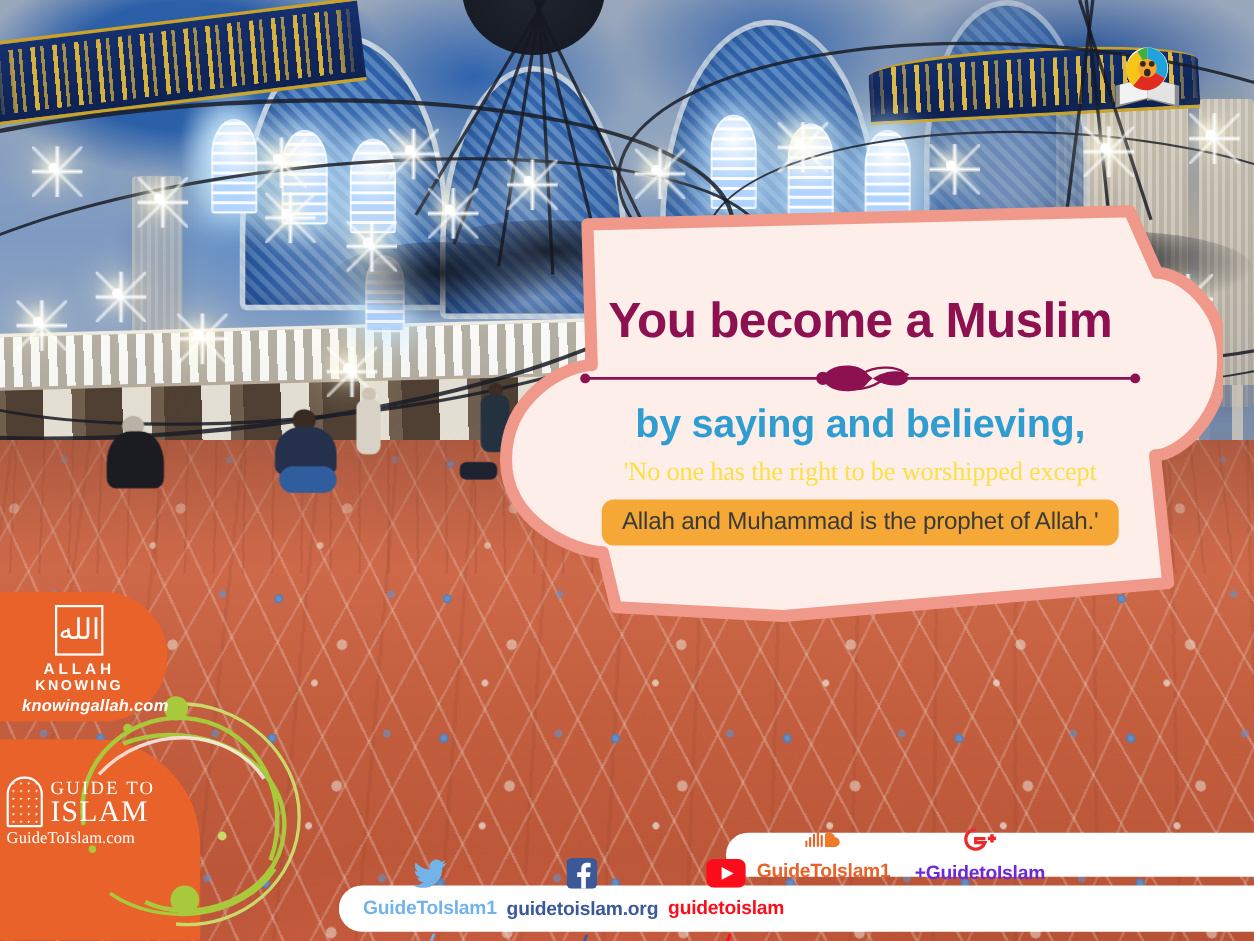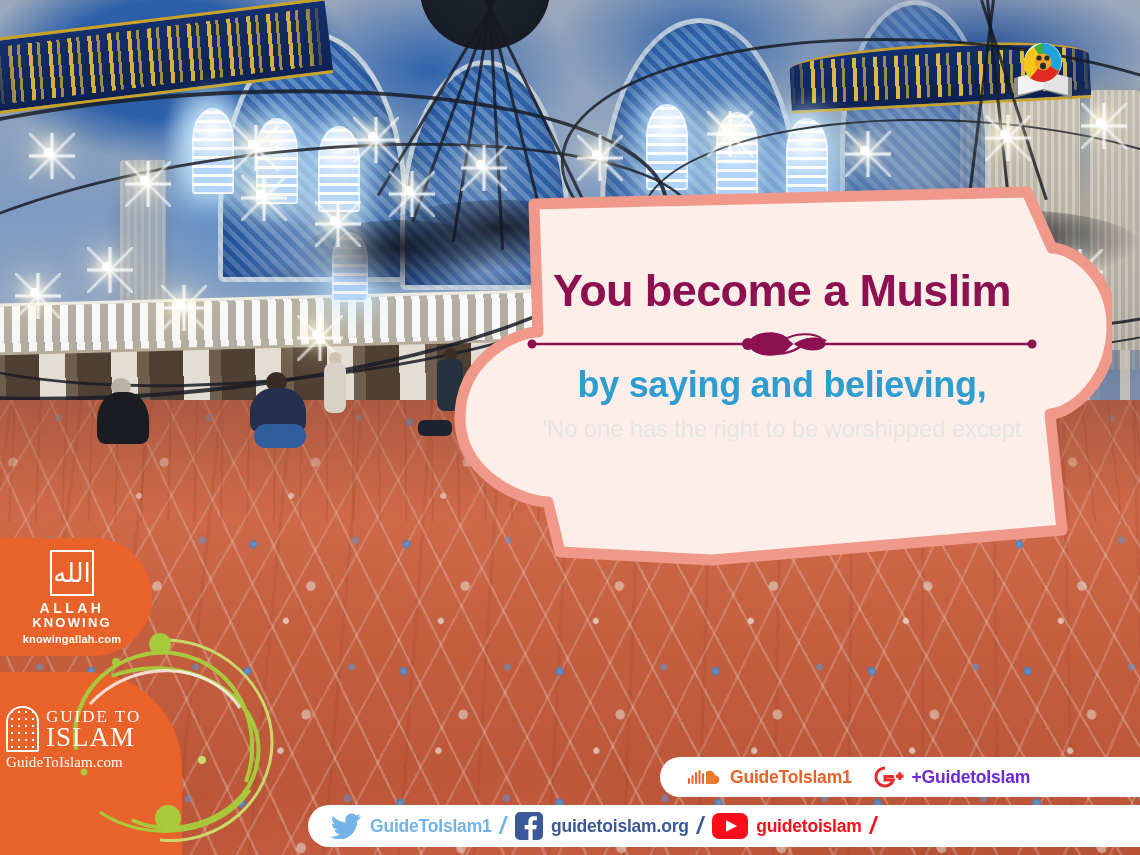--- a/index.html
+++ b/index.html
@@ -222,22 +222,22 @@
     color:#8d1050; font-size:45px; font-weight:bold; letter-spacing:-.6px;
     white-space:nowrap; line-height:1;
     font-family:"Liberation Sans", sans-serif;
   }
   .divider{ position:relative; width:512px; height:34px; margin-top:14px; }
   .subline{
     color:#2f9dd0; font-size:36px; font-weight:bold; letter-spacing:-.3px;
     margin-top:6px; white-space:nowrap; line-height:1;
   }
   .quote1{
-    color:#e5e5e5; font-size:24px; margin-top:14px; white-space:nowrap;
-    letter-spacing:-.2px; line-height:1;
+    color:#fde047; font-size:24px; margin-top:14px; white-space:nowrap;
+    letter-spacing:-.2px; line-height:1;font-family:Liberation Serif, serif;
   }
   .pill{
     margin-top:13px; background:#f5a836; color:#3a3a3a;
     font-size:22px; letter-spacing:-.2px;
     padding:9px 18px 11px; border-radius:11px; white-space:nowrap; line-height:1;
   }
 
   
   .blob{ position:absolute; background:#e8622a; }
   .blob-top{
@@ -251,21 +251,21 @@
   .logo-allah{
     position:absolute; left:20px; top:550px; width:104px; text-align:center; color:#fff;
   }
   .allah-frame{
     width:44px; height:46px; margin:0 auto; border:2px solid #fff;
     display:flex; align-items:center; justify-content:center;
     font-size:26px; line-height:1; font-family:"DejaVu Sans", sans-serif;
   }
   .allah-w1{ font-size:14px; letter-spacing:3.5px; font-weight:bold; margin-top:4px;}
   .allah-w2{ font-size:13px; letter-spacing:2.2px; font-weight:bold; margin-top:-1px;}
-  .allah-url{ font-size:11px; font-weight:bold; margin-top:3px; letter-spacing:.2px;}
+  .allah-url{ font-size:15px; font-weight:bold; margin-top:3px; letter-spacing:.2px;font-style:italic;}
 
   .logo-gti{ position:absolute; left:6px; top:706px; width:170px; color:#fff; }
   .gti-row{ display:flex; align-items:center; gap:7px; }
   .gti-mihrab{
     width:33px; height:46px; border:2px solid #fff; border-radius:16px 16px 2px 2px;
     background:radial-gradient(circle 1.6px at 4px 4px, #fff 0 55%, rgba(255,255,255,0) 60%) 0 0/7px 7px;
   }
   .gti-g{ font-size:17px; letter-spacing:2px; line-height:1.02; font-family:"Liberation Serif", serif;}
   .gti-i{ font-size:27px; letter-spacing:1px; line-height:.95; font-family:"Liberation Serif", serif;}
   .gti-url{ font-size:15px; margin-top:2px; letter-spacing:.1px; font-family:"Liberation Serif", serif;}
@@ -276,21 +276,21 @@
   .social-top{
     position:absolute; left:660px; top:757px; width:500px; height:40px;
     background:#fff; border-radius:20px 0 0 20px;
     display:flex; align-items:center; gap:10px; padding-left:28px;
   }
   .social-bottom{
     position:absolute; left:308px; top:805px; width:852px; height:42px;
     background:#fff; border-radius:21px 0 0 21px;
     display:flex; align-items:center; gap:9px; padding-left:22px;
   }
-  .s-item{ display:flex; align-items:center; gap:8px; }
+  .s-item{ display:flex; align-items:center; gap:8px;flex-direction:column; }
   .s-label{ font-size:17.5px; font-weight:bold; letter-spacing:-.2px; white-space:nowrap; }
   .s-sep{ font-size:23px; font-weight:bold; font-style:italic; }
 
   .badge-logo{
     position:absolute; left:1010px; top:40px; width:66px; height:66px;
   }
 </style>
 </head>
 <body>
 
@@ -462,20 +462,21 @@
           <circle cx="290" cy="17" r="6" fill="#8d1050"></circle>
           <path d="M222 17 C226 3 254 2 262 12 C272 24 296 28 300 17
                    C296 6 272 10 262 22 C254 32 226 31 222 17 Z" fill="#8d1050"></path>
           <path d="M228 22 C240 30 262 28 274 20 C286 12 296 11 300 14" stroke="#8d1050" stroke-width="2.2" fill="none"></path>
           <path d="M296 12 C288 5 268 6 258 13" stroke="#8d1050" stroke-width="2" fill="none"></path>
         </svg>
       </div>
 
       <div class="subline">by saying and believing,</div>
       <div class="quote1">'No one has the right to be worshipped except</div>
+      <div class="pill">Allah and Muhammad is the prophet of Allah.'</div>
     </div>
   </div>
 
   <div class="blob blob-top"></div>
   <div class="blob blob-bottom"></div>
 
   <svg class="swirls" viewBox="0 0 230 225">
     <path d="M52 46 C120 20 206 62 198 128 C192 186 118 212 72 190" fill="none" stroke="#a9c93c" stroke-width="4"></path>
     <path d="M16 120 C6 60 62 14 118 24 C176 34 206 96 186 152" fill="none" stroke="#a9c93c" stroke-width="4"></path>
     <path d="M96 10 C160 6 212 56 212 112 C212 170 160 216 100 210" fill="none" stroke="#c9d96a" stroke-width="3"></path>

